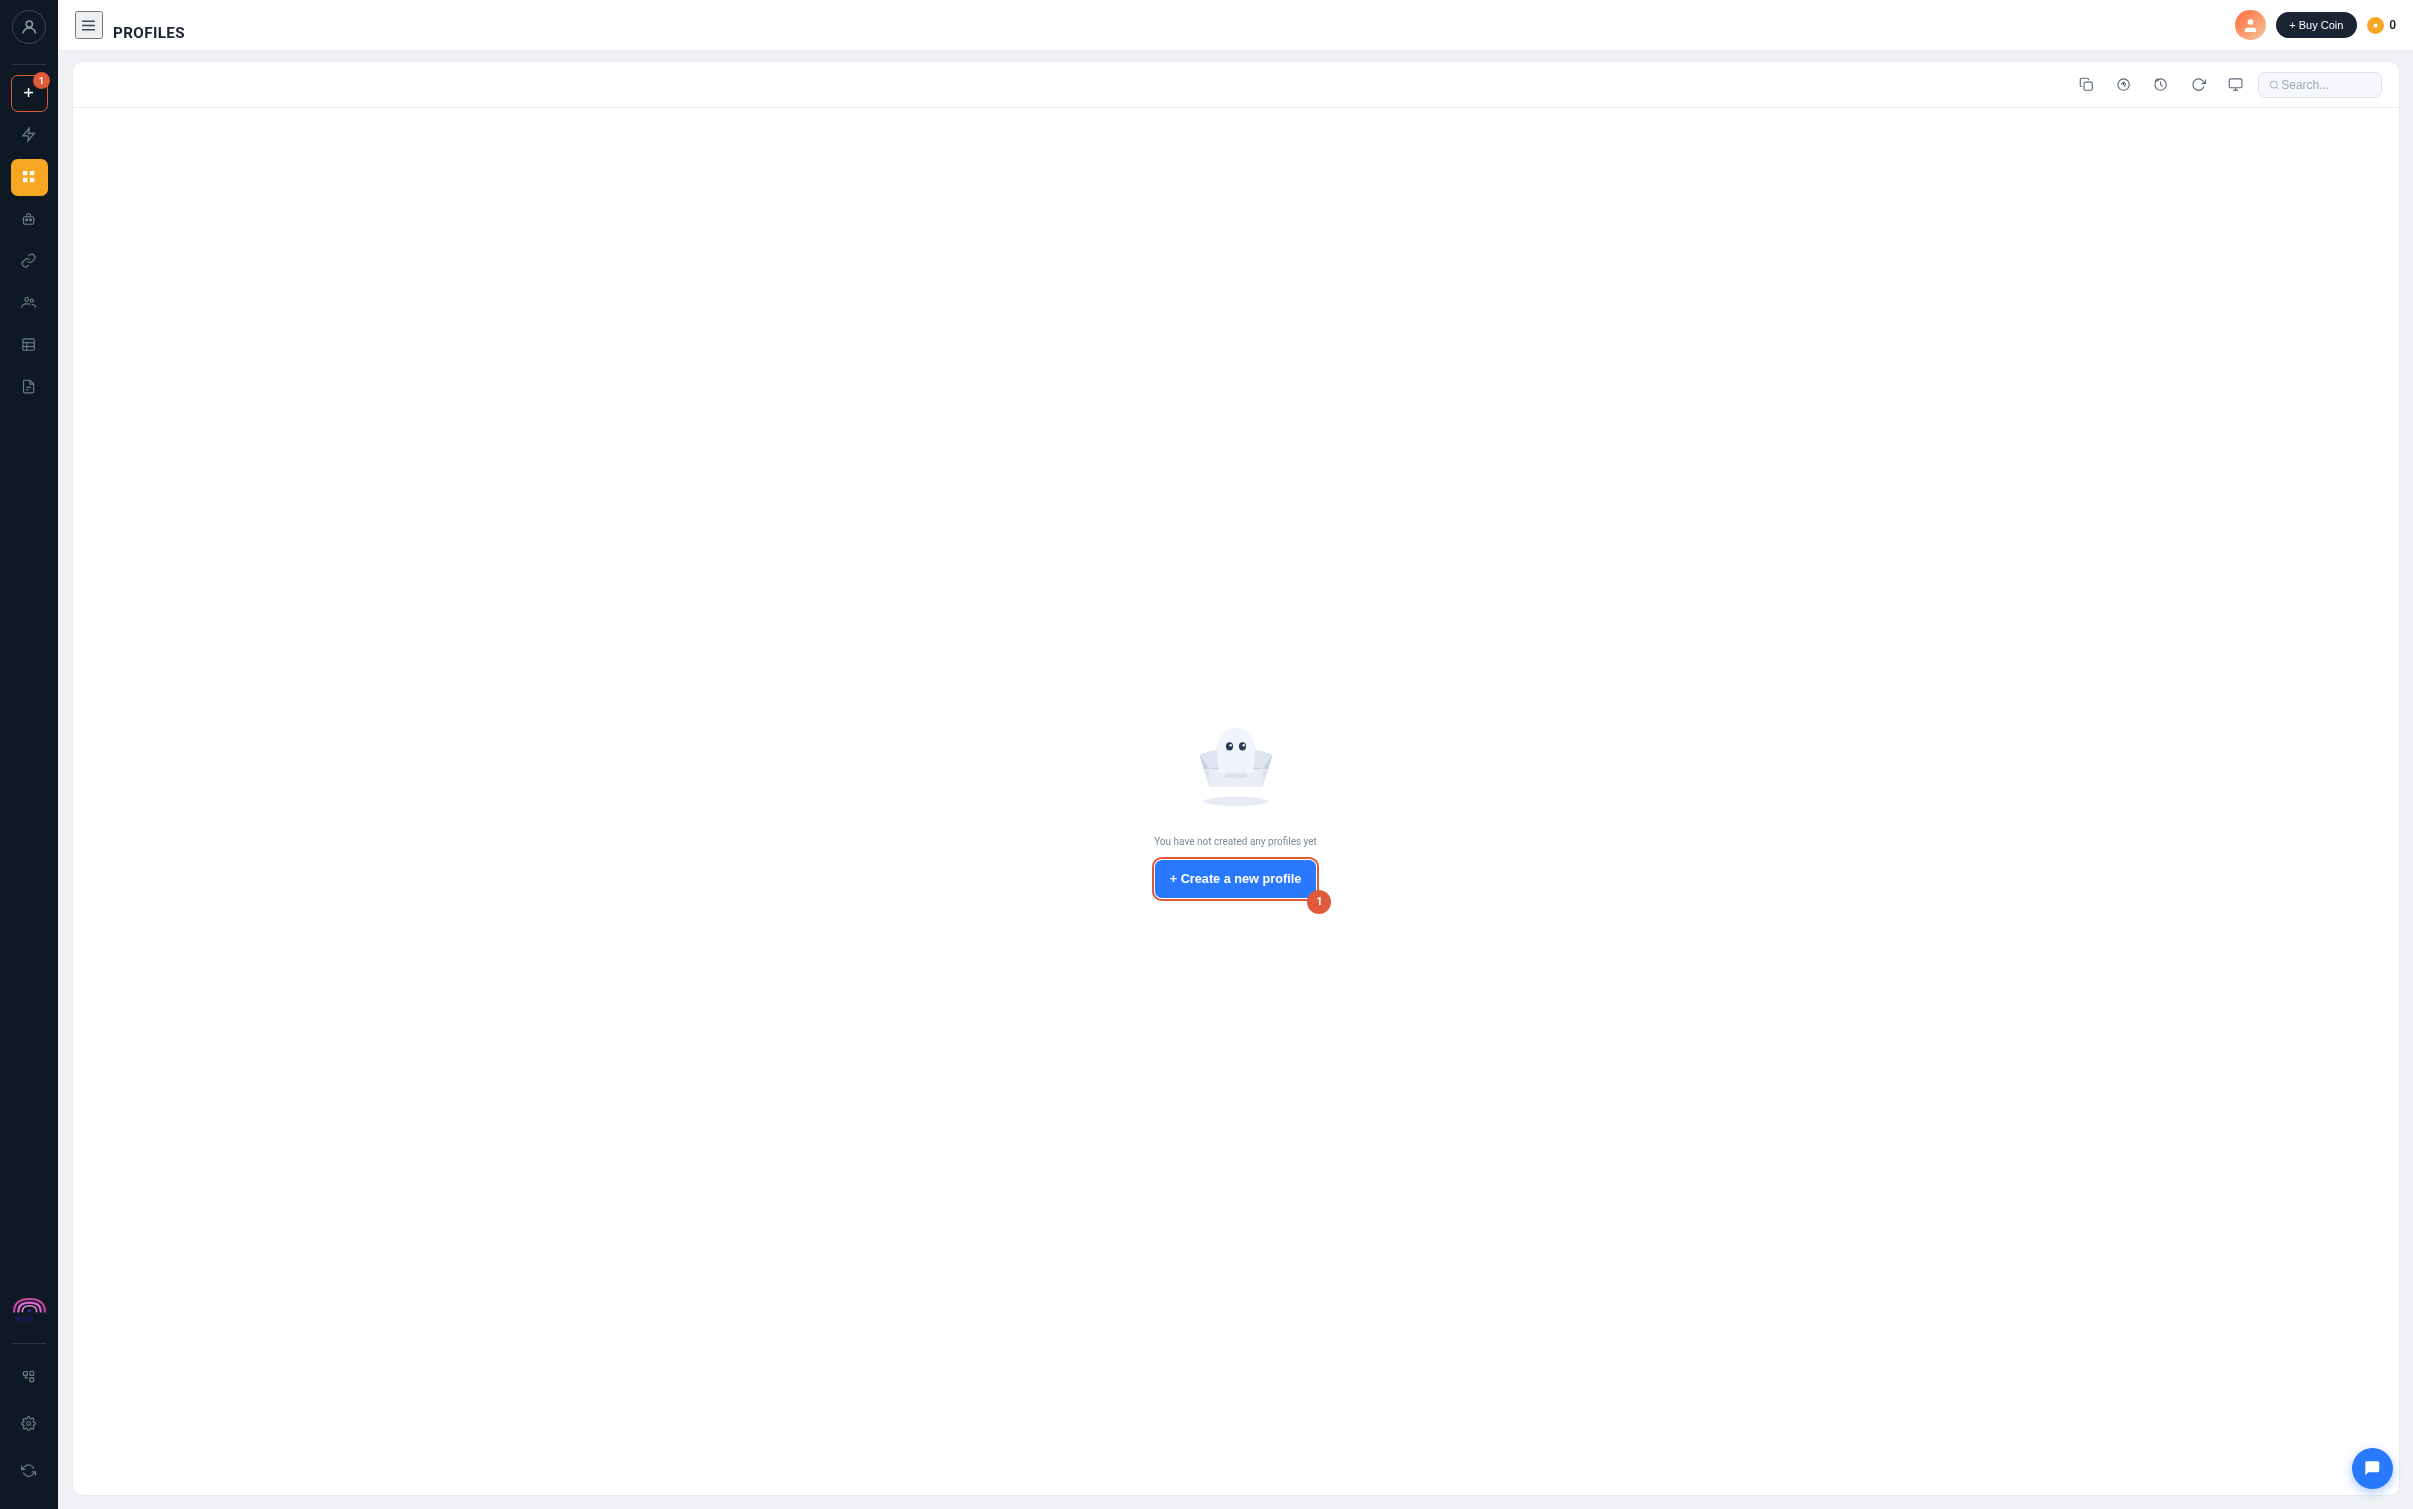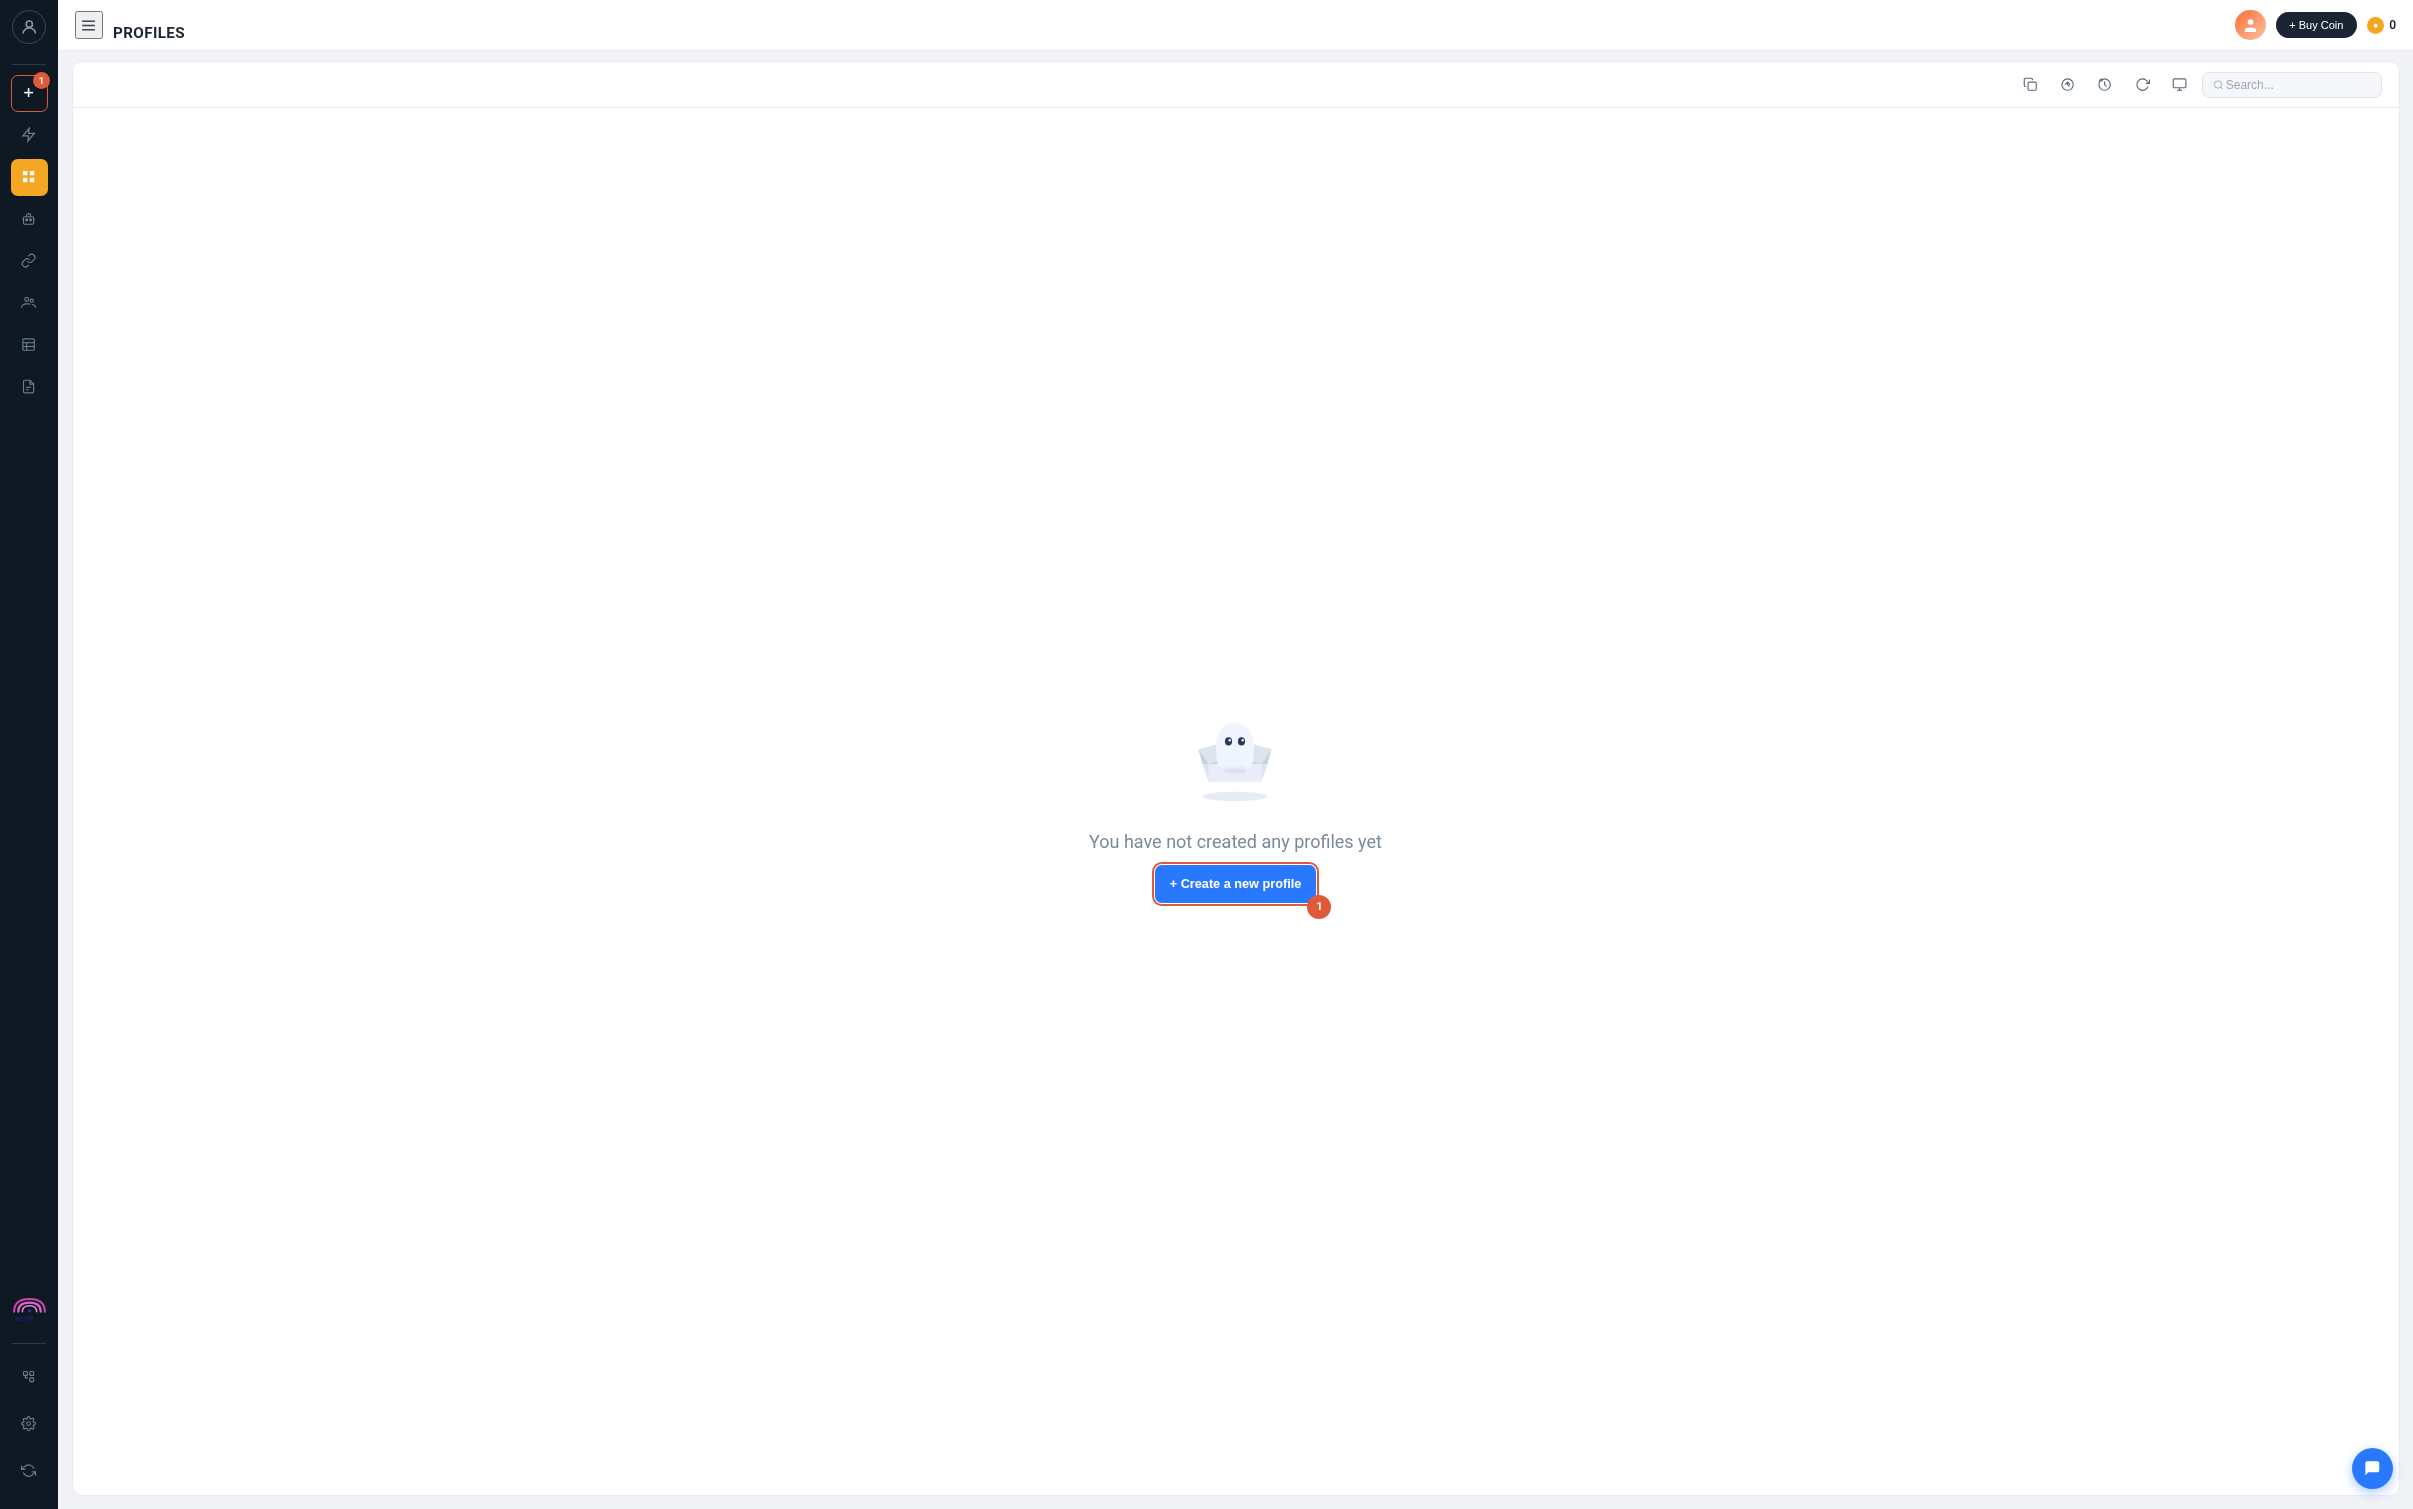--- a/index.html
+++ b/index.html
@@ -150,21 +150,21 @@
     }
 
     .search-box {
       display: flex;
       align-items: center;
       background: #f5f7fa;
       border: 0.8px solid #e0e4e8;
       border-radius: 6.8px;
       padding: 5.1px 10.2px;
       gap: 2px;
-      width: 180px;
+      width: 124px;
     }
 
     .search-box input {
       border: none;
       background: transparent;
       outline: none;
       font-size: 12px;
       color: #3a4a5a;
       width: 100%;
     }
@@ -264,21 +264,21 @@
 
     .ghost-illustration {
       width: 135px;
       height: 118px;
       display: flex;
       align-items: center;
       justify-content: center;
     }
 
     .empty-text {
-      font-size: 18px;
+      font-size: 10px;
       color: #7a8a9a;
       text-align: center;
     }
 
     .create-profile-btn {
       background: #2979ff;
       color: white;
       border: none;
       border-radius: 6.8px;
       padding: 12px 15px;

